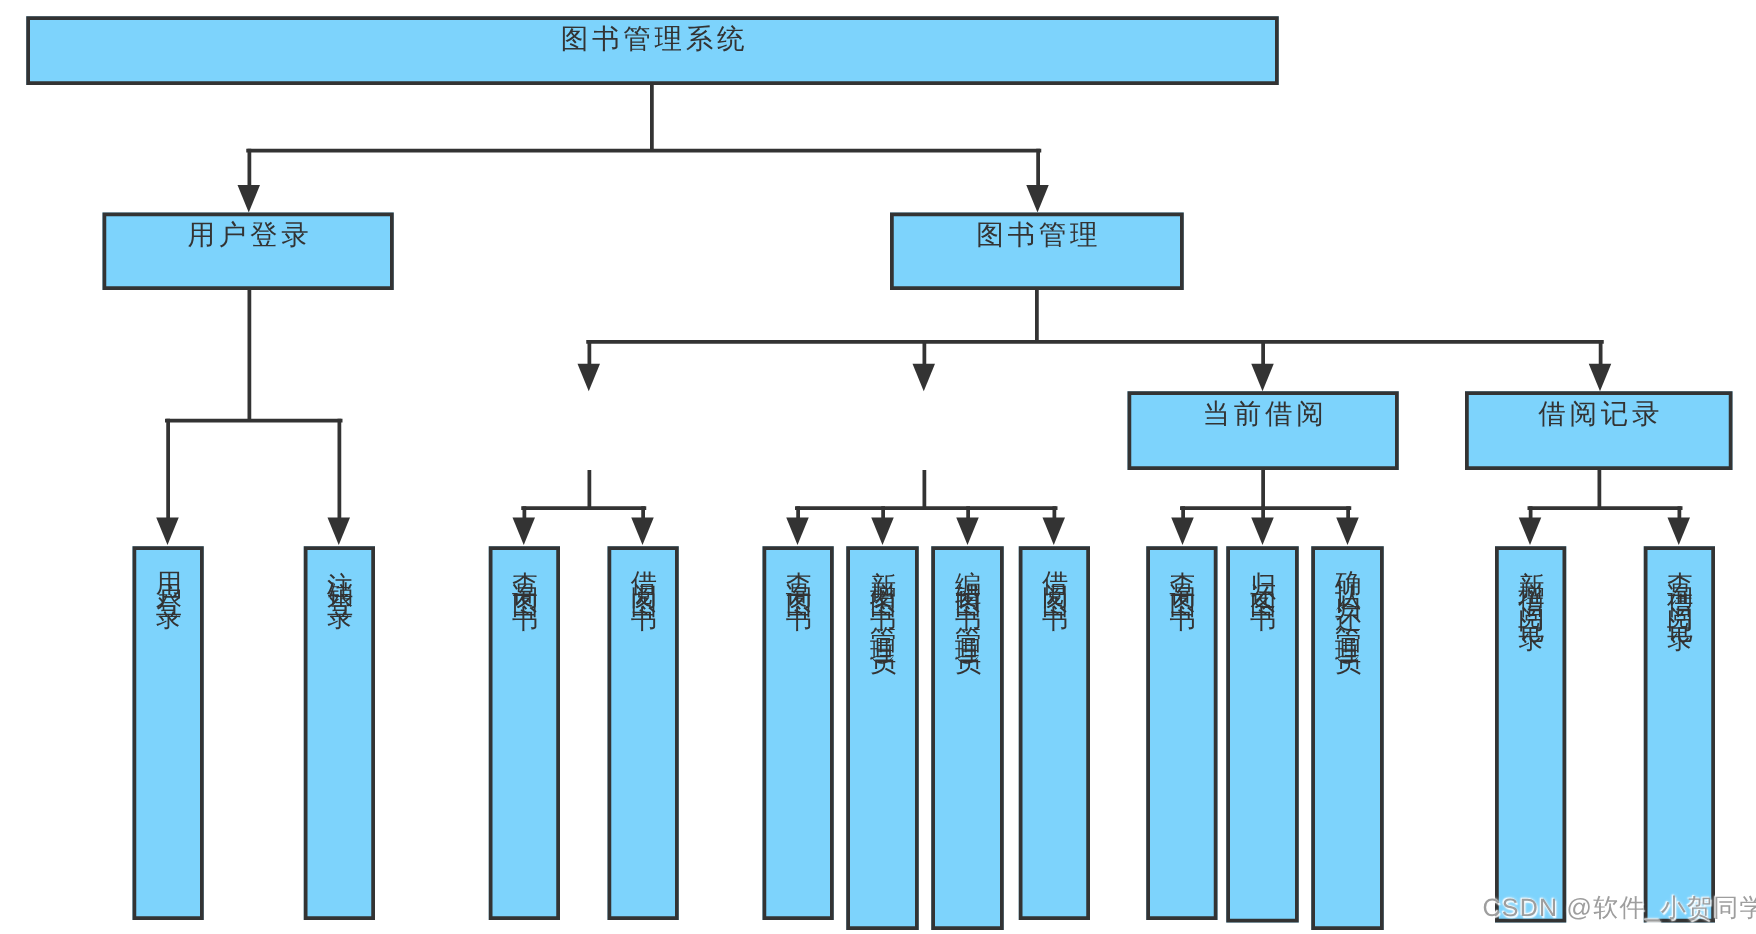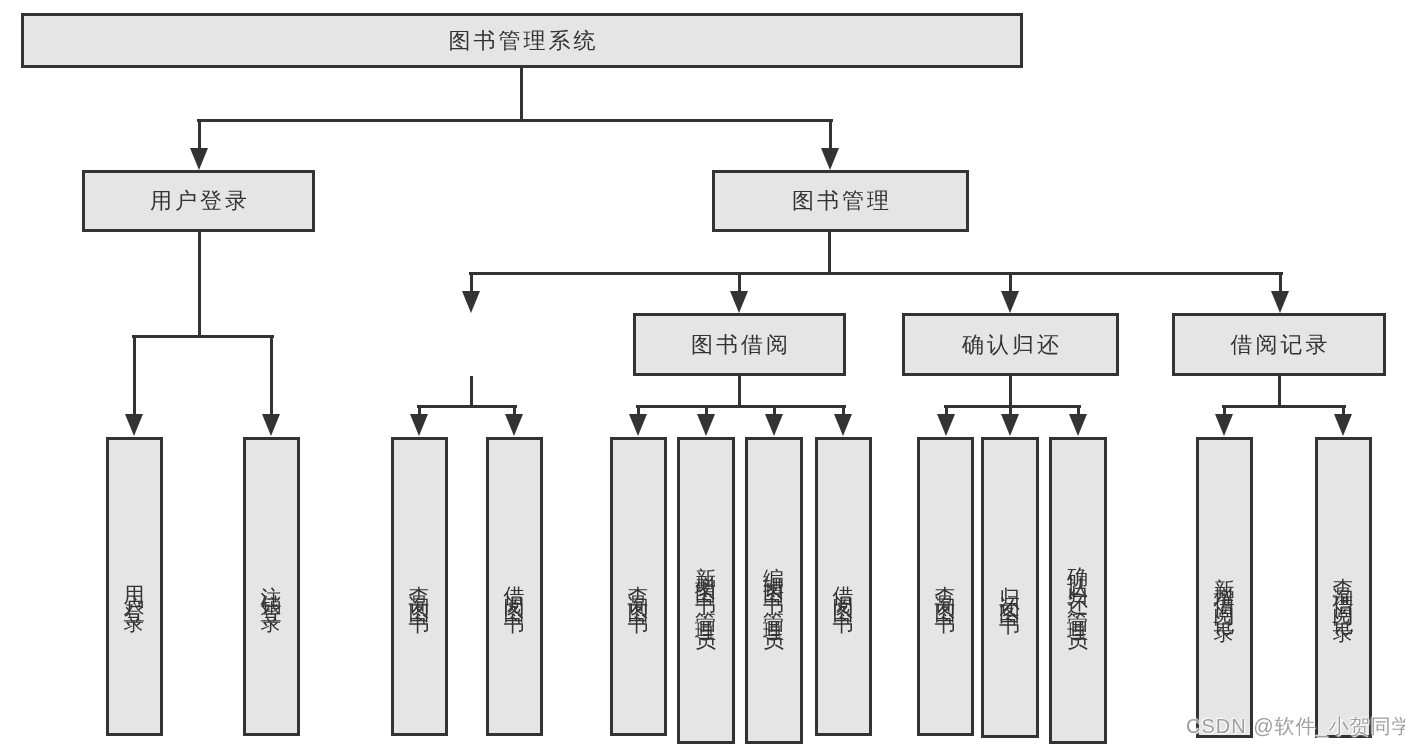--- a/index.html
+++ b/index.html
@@ -3,22 +3,22 @@
 <meta charset="utf-8">
 <style>
   html,body{margin:0;padding:0;}
   body{
     width:1405px;height:747px;position:relative;background:#ffffff;
     font-family:"Liberation Sans",sans-serif;overflow:hidden;
   }
   #canvas{position:absolute;left:0;top:0;width:1405px;height:747px;}
   .node{
     position:absolute;box-sizing:border-box;
-    border:3px solid var(--line,#333333);background:#e5e5e5;
-    display:flex;align-items:center;justify-content:center;
+    border:3px solid var(--line,#333333);background:#7dd3fc;
+    display:flex;align-items:flex-start;justify-content:center;
     color:var(--text,#333333);
   }
   .node .lbl{white-space:nowrap;}
   .node.h .lbl{font-size:22px;letter-spacing:3px;text-indent:3px;}
   .node.v .lbl{
     writing-mode:vertical-rl;text-orientation:mixed;
     font-size:21px;letter-spacing:9px;line-height:1;
   }
   .line{position:absolute;background:var(--line,#333333);}
   .arrowhead{
@@ -89,28 +89,25 @@
     <div class="line" style="left: 1223px; top: 405px; width: 3px; height: 17px;"></div>
     <div class="arrowhead" style="left: 1215px; top: 414px;"></div>
     <div class="line" style="left: 1342px; top: 405px; width: 3px; height: 17px;"></div>
     <div class="arrowhead" style="left: 1334px; top: 414px;"></div>
     <div class="node h" style="left: 21px; top: 13px; width: 1002px; height: 55px;">
       <span class="lbl">图书管理系统</span>
     </div>
     <div class="node h" style="left: 82px; top: 170px; width: 233px; height: 62px;">
       <span class="lbl">用户登录</span>
     </div>
-    <div class="node h" style="left: 712px; top: 170px; width: 257px; height: 62px;">
+    <div class="node h" style="left: 712px; top: 170px; width: 235px; height: 62px;">
       <span class="lbl">图书管理</span>
     </div>
-    <div class="node h" style="left: 633px; top: 313px; width: 213px; height: 63px;">
-      <span class="lbl">图书借阅</span>
-    </div>
     <div class="node h" style="left: 902px; top: 313px; width: 217px; height: 63px;">
-      <span class="lbl">确认归还</span>
+      <span class="lbl">当前借阅</span>
     </div>
     <div class="node h" style="left: 1172px; top: 313px; width: 214px; height: 63px;">
       <span class="lbl">借阅记录</span>
     </div>
     <div class="node v" style="left: 106px; top: 437px; width: 57px; height: 299px;">
       <span class="lbl">用户登录</span>
     </div>
     <div class="node v" style="left: 243px; top: 437px; width: 57px; height: 299px;">
       <span class="lbl">注销登录</span>
     </div>

